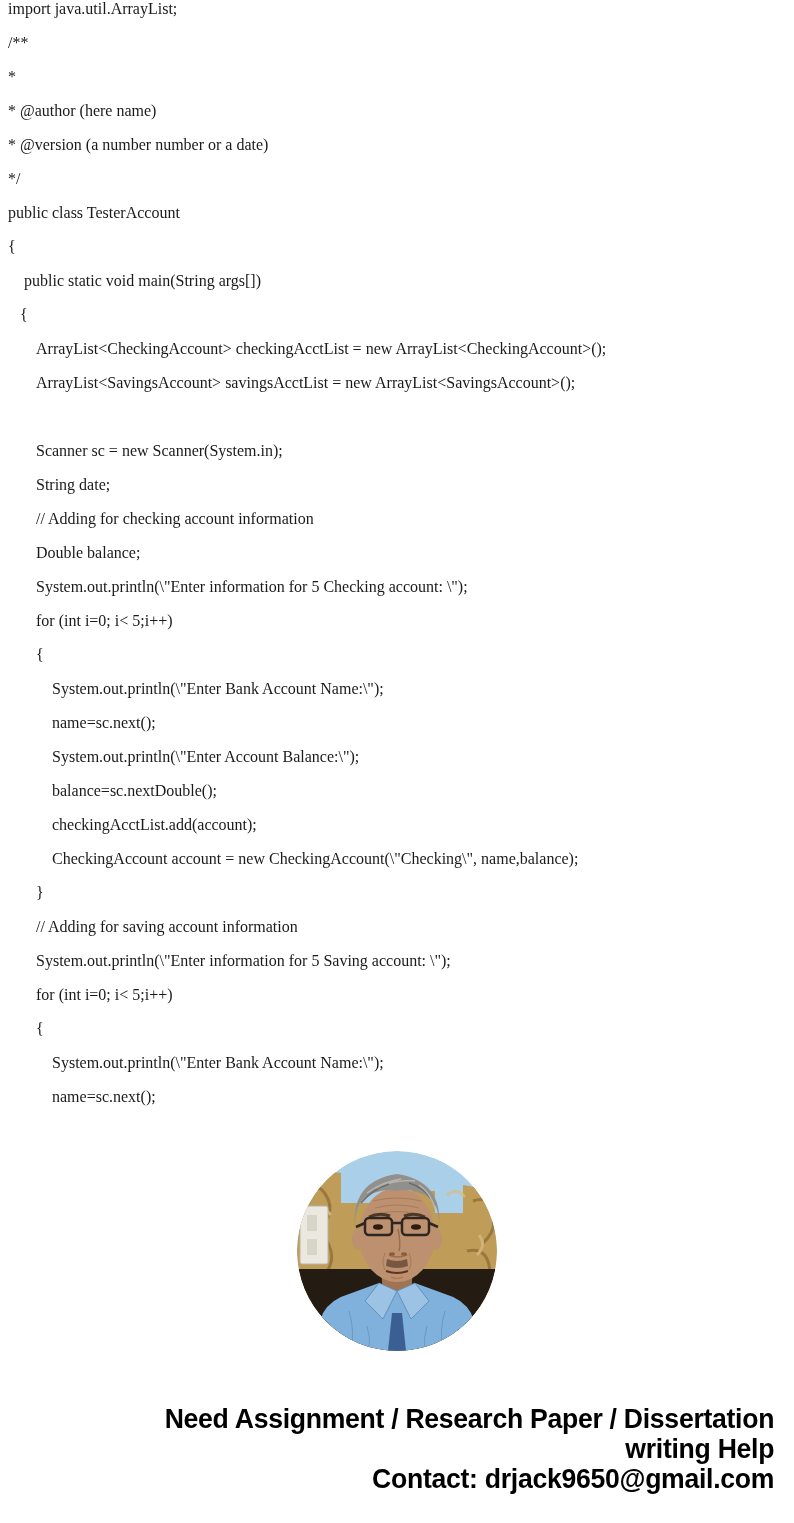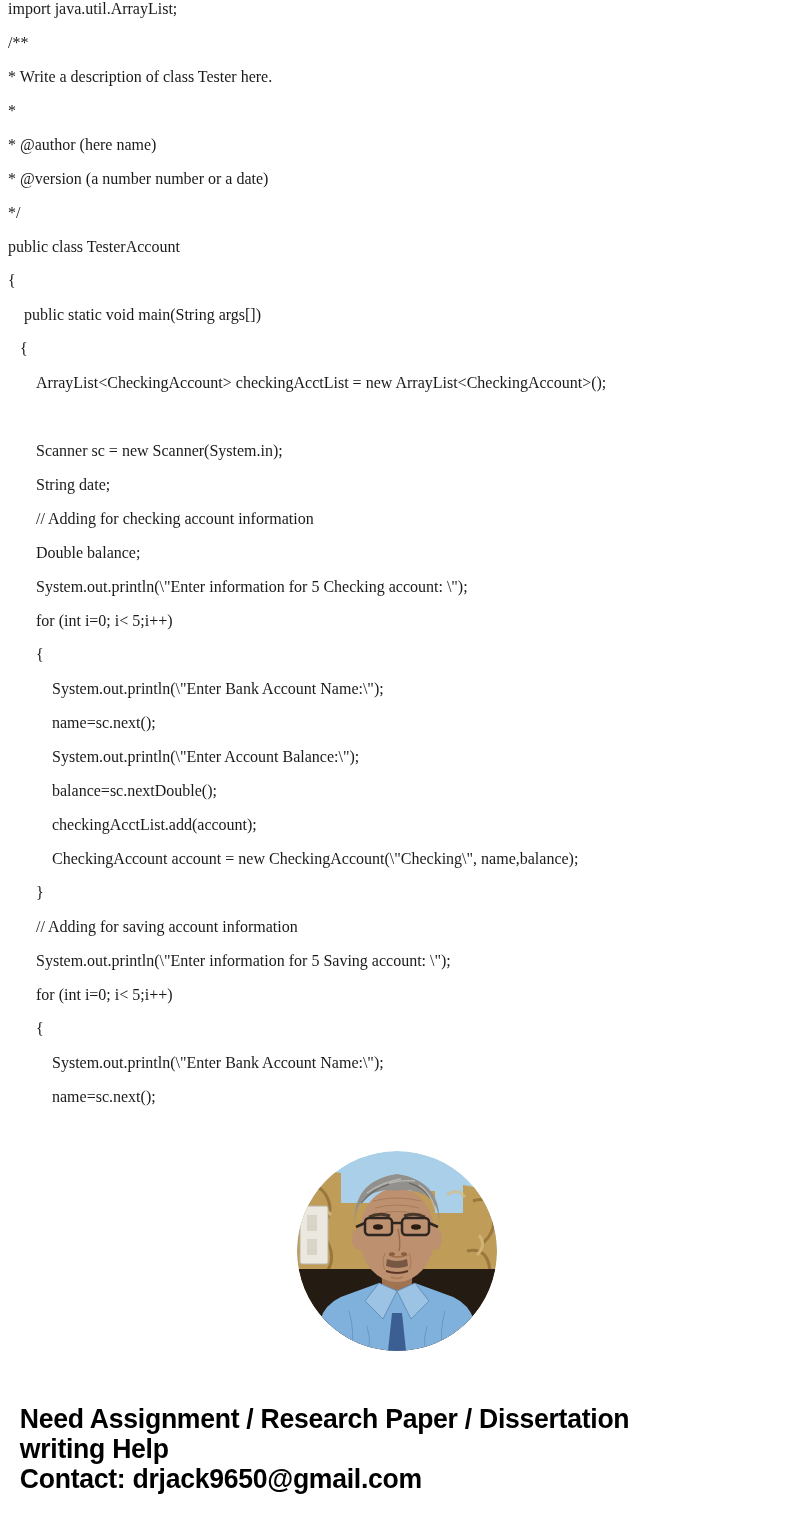--- a/index.html
+++ b/index.html
@@ -27,50 +27,50 @@
     width:200px;height:200px;
     margin:19px auto 0 auto;
     border-radius:50%;
     overflow:hidden;
   }
   .avatar-wrap svg{display:block;}
 
   
   .footer{
     margin-top:53px;
-    text-align:left;
+    text-align:right;
     font-family:"Liberation Sans", sans-serif;
     font-weight:700;
     color:#000000;
   }
   .footer .banner-line{
     font-size:28px;
     line-height:30px;
     letter-spacing:-0.3px;
     transform:scaleX(0.95);
     transform-origin:center;
     white-space:nowrap;
   }
 </style>
 </head>
 <body>
 
 <div class="code">
     <p class="code-line">import java.util.ArrayList;</p>
     <p class="code-line">/**</p>
-    <p class="code-line">* Write a description of class Tester here.</p>
     <p class="code-line">*</p>
     <p class="code-line">* @author (here name)</p>
     <p class="code-line">* @version (a number number or a date)</p>
     <p class="code-line">*/</p>
     <p class="code-line">public class TesterAccount</p>
     <p class="code-line">{</p>
     <p class="code-line">    public static void main(String args[])</p>
     <p class="code-line">   {</p>
     <p class="code-line">       ArrayList&lt;CheckingAccount&gt; checkingAcctList = new ArrayList&lt;CheckingAccount&gt;();</p>
+    <p class="code-line">       ArrayList&lt;SavingsAccount&gt; savingsAcctList = new ArrayList&lt;SavingsAccount&gt;();</p>
     <p class="code-line"></p>
     <p class="code-line">       Scanner sc = new Scanner(System.in);</p>
     <p class="code-line">       String date;</p>
     <p class="code-line">       // Adding for checking account information</p>
     <p class="code-line">       Double balance;</p>
     <p class="code-line">       System.out.println(\"Enter information for 5 Checking account: \");</p>
     <p class="code-line">       for (int i=0; i&lt; 5;i++)</p>
     <p class="code-line">       {</p>
     <p class="code-line">           System.out.println(\"Enter Bank Account Name:\");</p>
     <p class="code-line">           name=sc.next();</p>

